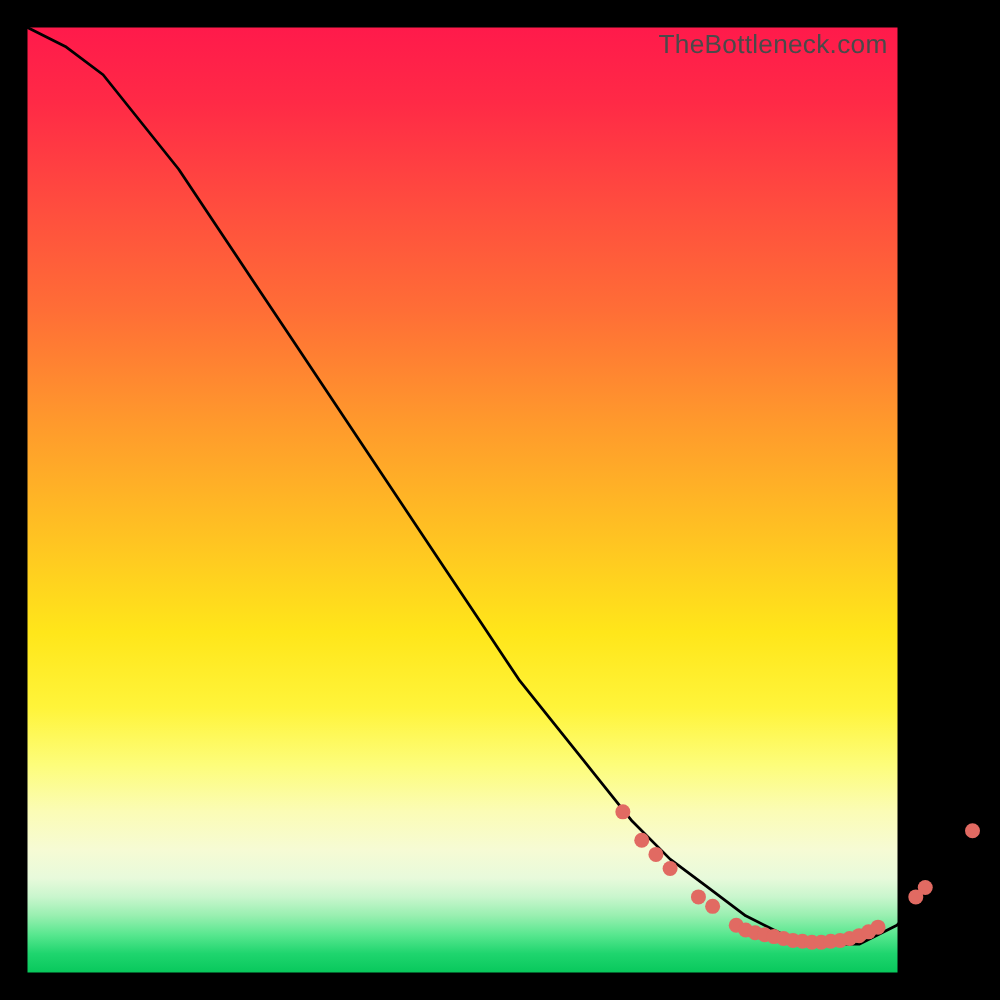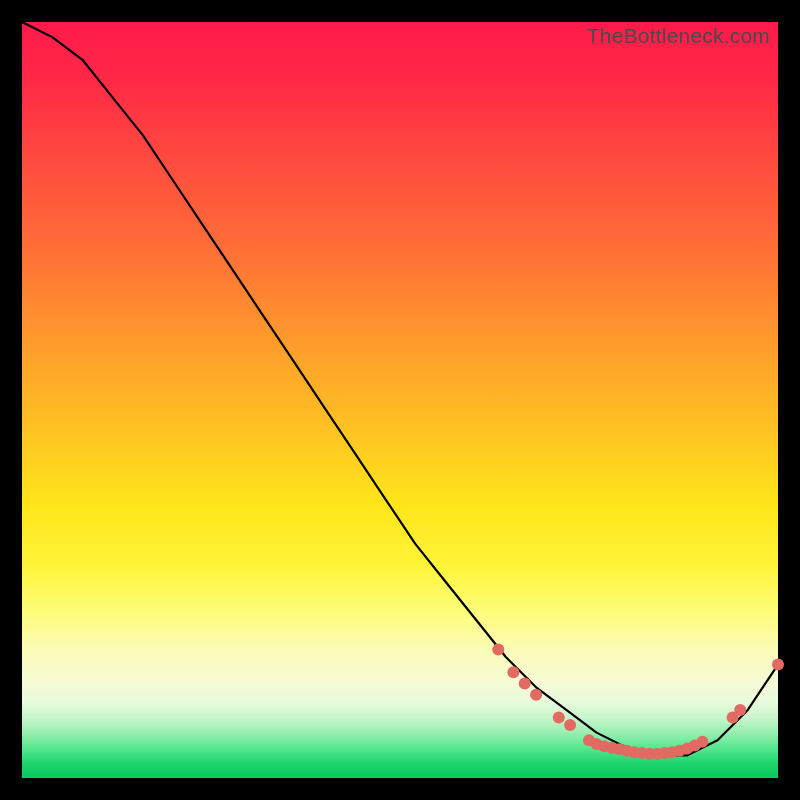--- a/index.html
+++ b/index.html
@@ -14,21 +14,21 @@
   .frame {
     position: relative;
     width: 800px;
     height: 800px;
     background: #000;
   }
   .plot-area {
     position: absolute;
     left: 22px;
     top: 22px;
-    width: 756px;
+    width: 696px;
     height: 756px;
     
     background: linear-gradient(
       to bottom,
       #ff1a4b 0%,
       #ff2a46 8%,
       #ff4a3f 18%,
       #ff6e36 30%,
       #ff9a2c 42%,
       #ffc322 54%,

